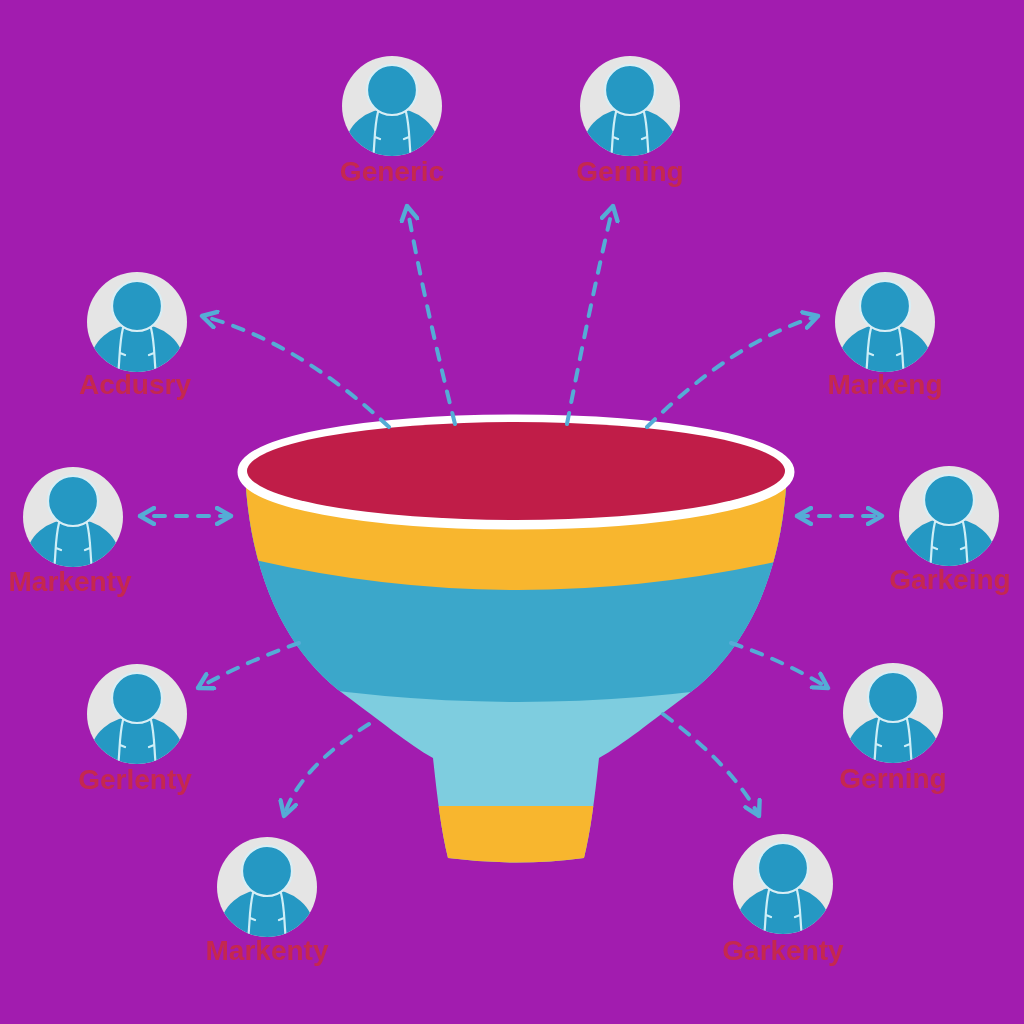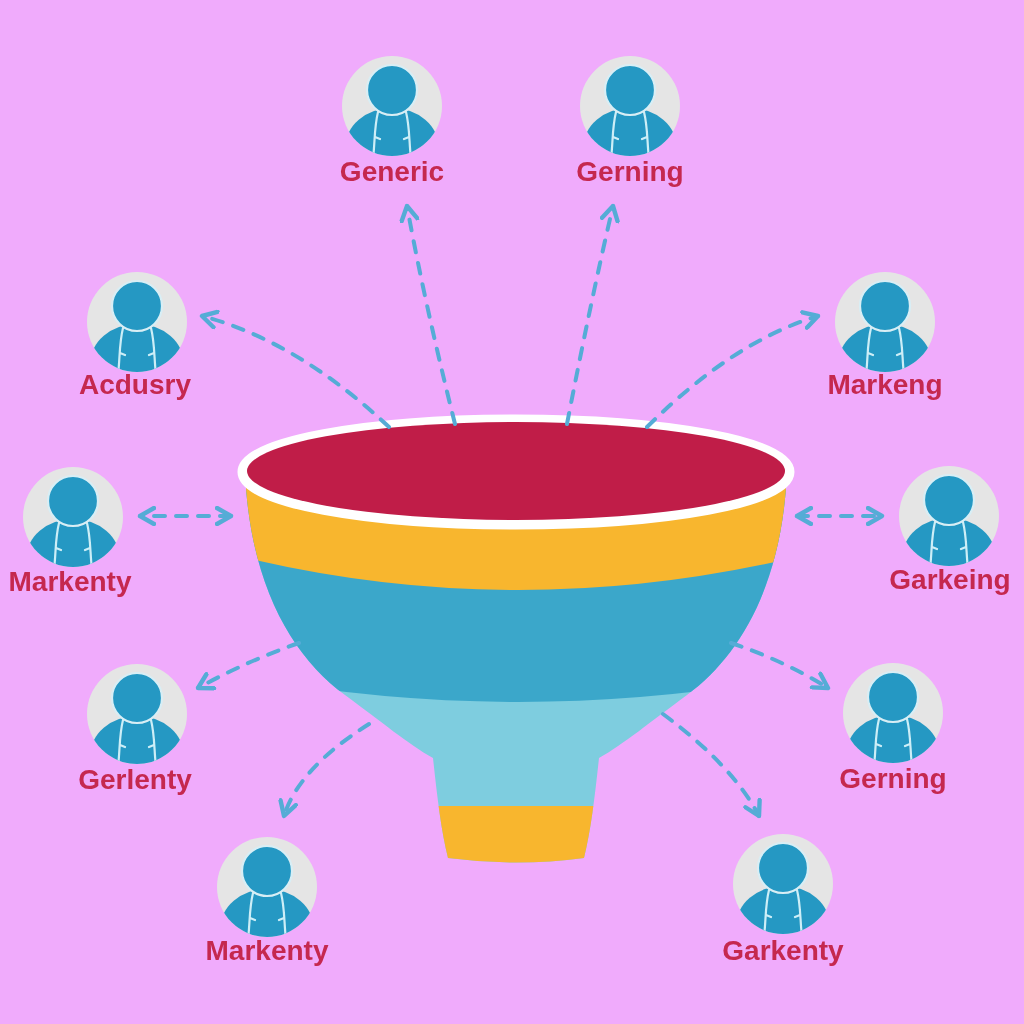--- a/index.html
+++ b/index.html
@@ -1,16 +1,16 @@
 <!DOCTYPE html>
 <html><head>
 <meta charset="utf-8">
 <style>
   html,body{margin:0;padding:0;background:#ffffff;}
-  .canvas{position:relative;width:1024px;height:1024px;background:#f0abfc;overflow:hidden;}
+  .canvas{position:relative;width:1024px;height:1024px;background:#a21caf;overflow:hidden;}
   svg{position:absolute;left:0;top:0;}
   text.node-label{
     font-family:"Liberation Sans",sans-serif;
     font-weight:bold;
     font-size:28px;
   }
 </style>
 </head>
 <body>
 

